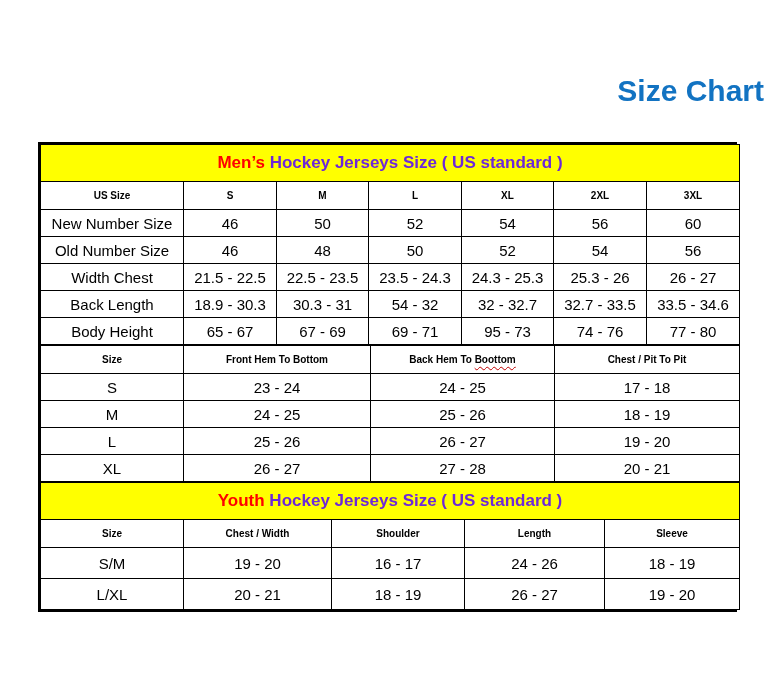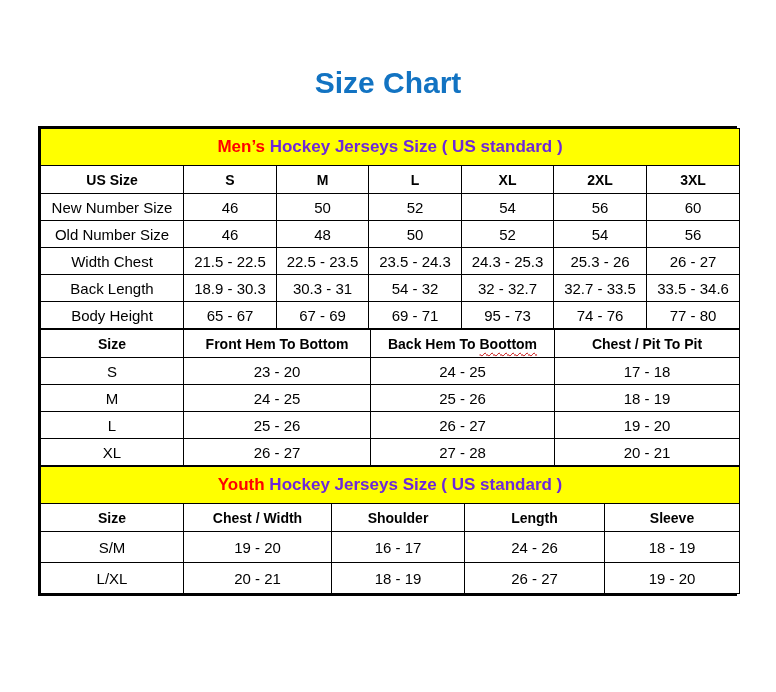--- a/index.html
+++ b/index.html
@@ -6,24 +6,24 @@
     margin: 0;
     padding: 0;
     background: #ffffff;
     width: 776px;
     height: 692px;
     font-family: "Liberation Sans", sans-serif;
     color: #000000;
     -webkit-font-smoothing: antialiased;
   }
   .page-title {
-    margin: 4px;
+    margin: 12px;
     padding-top: 62px;
     padding-bottom: 23px;
-    text-align: center;
+    text-align: right;
     font-size: 30px;
     line-height: 1.1;
     font-weight: bold;
     color: #1273c2;
   }
   .chart-wrap {
     margin-left: 38px;
     width: 699px;
     border: 2px solid #000000;
     box-sizing: border-box;
@@ -44,21 +44,21 @@
   .band-cell {
     background: #ffff00;
     height: 36px;
     font-size: 17px;
     font-weight: bold;
   }
   .band-red { color: #ff0000; margin-top: 25px; }
   .band-rest { color: #6d28d9; }
   .hdr-cell {
     height: 27px;
-    font-size: 14px;
+    font-size: 10px;
     font-weight: bold;
     background: #ffffff;
   }
   .data-row td {
     height: 26px;
     font-size: 15px;
     font-weight: normal;
     background: #ffffff;
   }
   .youth-table .data-row td { height: 30px; }
@@ -160,21 +160,21 @@
     </colgroup>
     <tbody>
     <tr>
       <td class="hdr-cell">Size</td>
       <td class="hdr-cell">Front Hem To Bottom</td>
       <td class="hdr-cell"><span>Back Hem To </span><span class="squiggle">Boottom</span></td>
       <td class="hdr-cell">Chest / Pit To Pit</td>
     </tr>
     <tr class="data-row">
       <td class="bold-label">S</td>
-      <td>23 - 20</td>
+      <td>23 - 24</td>
       <td>24 - 25</td>
       <td>17 - 18</td>
     </tr>
     <tr class="data-row">
       <td class="bold-label">M</td>
       <td>24 - 25</td>
       <td>25 - 26</td>
       <td>18 - 19</td>
     </tr>
     <tr class="data-row">

